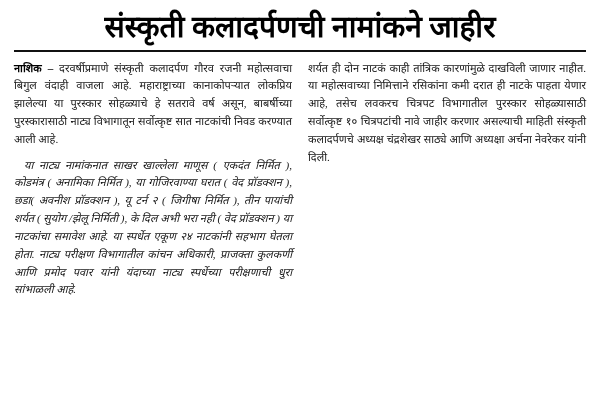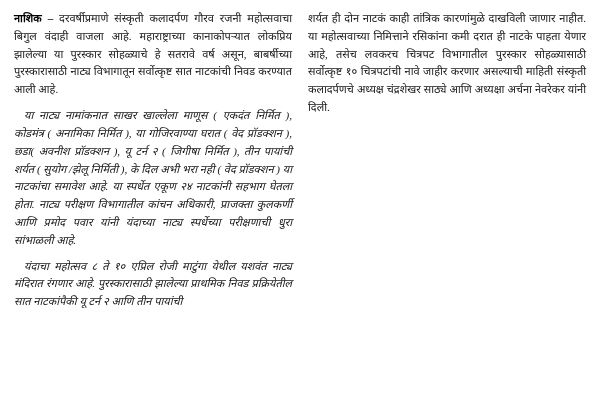--- a/index.html
+++ b/index.html
@@ -66,27 +66,29 @@
   .col p.indented {
     text-indent: 10px;
     font-style: italic;
   }
 </style>
 </head>
 <body>
 
 <div class="page">
 
+  <div class="headline-wrap">
+    <h1 class="headline">संस्कृती कलादर्पणची नामांकने जाहीर</h1>
+  </div>
 
   <div class="columns">
 
     <div class="col">
       <p class="first-para"><span class="dateline">नाशिक –</span> <span>दरवर्षीप्रमाणे संस्कृती कलादर्पण गौरव रजनी महोत्सवाचा बिगुल वंदाही वाजला आहे. महाराष्ट्राच्या कानाकोपऱ्यात लोकप्रिय झालेल्या या पुरस्कार सोहळ्याचे हे सतरावे वर्ष असून, बाबर्षीच्या पुरस्कारासाठी नाट्य विभागातून सर्वोत्कृष्ट सात नाटकांची निवड करण्यात आली आहे.</span></p>
       <p class="indented">या नाट्य नामांकनात साखर खाल्लेला माणूस ( एकदंत निर्मित ), कोडमंत्र ( अनामिका निर्मित ), या गोजिरवाण्या घरात ( वेद प्रॉडक्शन ), छडा( अवनीश प्रॉडक्शन ), यू टर्न २ ( जिगीषा निर्मित ), तीन पायांची शर्यत ( सुयोग /झेलू निर्मिती ), के दिल अभी भरा नही ( वेद प्रॉडक्शन )  या नाटकांचा समावेश आहे. या स्पर्धेत एकूण २४ नाटकांनी सहभाग घेतला होता. नाट्य परीक्षण विभागातील कांचन अधिकारी, प्राजक्ता कुलकर्णी आणि प्रमोद पवार यांनी यंदाच्या नाट्य स्पर्धेच्या परीक्षणाची धुरा सांभाळली आहे.</p>
-      <p class="indented">यंदाचा महोत्सव ८ ते १० एप्रिल रोजी माटुंगा येथील यशवंत नाट्य मंदिरात रंगणार आहे. पुरस्कारासाठी झालेल्या प्राथमिक निवड प्रक्रियेतील सात नाटकांपैकी यू टर्न २ आणि तीन पायांची</p>
     </div>
 
     <div class="col">
       <p>शर्यत ही दोन नाटकं काही तांत्रिक कारणांमुळे दाखविली जाणार नाहीत.  या महोत्सवाच्या निमित्ताने रसिकांना कमी दरात ही नाटके पाहता येणार आहे, तसेच लवकरच चित्रपट विभागातील पुरस्कार सोहळ्यासाठी सर्वोत्कृष्ट १० चित्रपटांची नावे जाहीर करणार असल्याची माहिती संस्कृती कलादर्पणचे अध्यक्ष चंद्रशेखर साठ्ये आणि अध्यक्षा अर्चना नेवरेकर यांनी दिली.</p>
     </div>
 
   </div>
 </div>
 
 </body></html>

